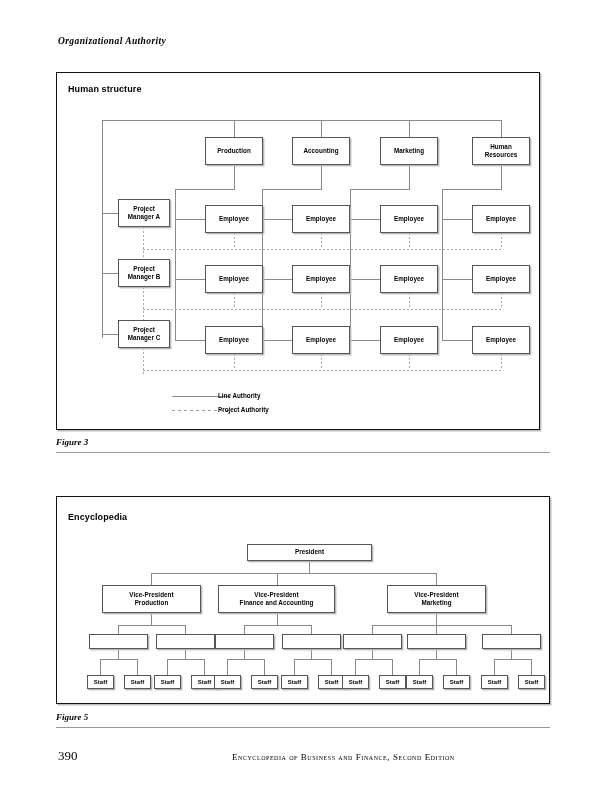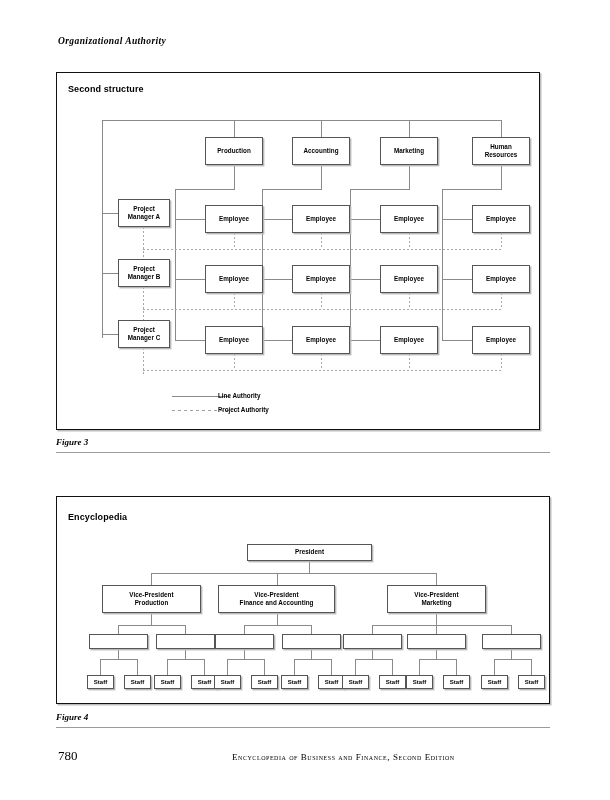--- a/index.html
+++ b/index.html
@@ -94,21 +94,21 @@
 </style>
 </head>
 <body>
 
 <div class="page">
 
   <div class="running-head">Organizational Authority</div>
 
   <div class="fig-frame" id="fig3-frame"></div>
 
-  <div class="fig-title" style="left:68px;top:84px;">Second structure</div>
+  <div class="fig-title" style="left:68px;top:84px;">Human structure</div>
 
   <div class="ln v" style="left:102px;top:120px;height:218px;"></div>
   <div class="ln h" style="left:102px;top:120px;width:400px;"></div>
 
   <div class="ln v" style="left:234px;top:120px;height:17px;"></div>
   <div class="ln v" style="left:321px;top:120px;height:17px;"></div>
   <div class="ln v" style="left:409px;top:120px;height:17px;"></div>
   <div class="ln v" style="left:501px;top:120px;height:17px;"></div>
 
   <div class="node two-line" style="left:205px;top:137px;width:58px;height:28px;">
@@ -375,19 +375,19 @@
   <div class="node small" style="left:443px;top:675px;width:27px;height:14px;">
       <span>Staff</span>
     </div>
   <div class="node small" style="left:481px;top:675px;width:27px;height:14px;">
       <span>Staff</span>
     </div>
   <div class="node small" style="left:518px;top:675px;width:27px;height:14px;">
       <span>Staff</span>
     </div>
 
-  <div class="fig-caption" style="left:56px;top:712px;">Figure 4</div>
+  <div class="fig-caption" style="left:56px;top:712px;">Figure 5</div>
   <div class="rule" style="left:56px;top:727px;width:494px;"></div>
 
-  <div class="folio">780</div>
+  <div class="folio">390</div>
   <div class="imprint">Encyclopedia of Business and Finance, Second Edition</div>
 
 </div>
 
 </body></html>

